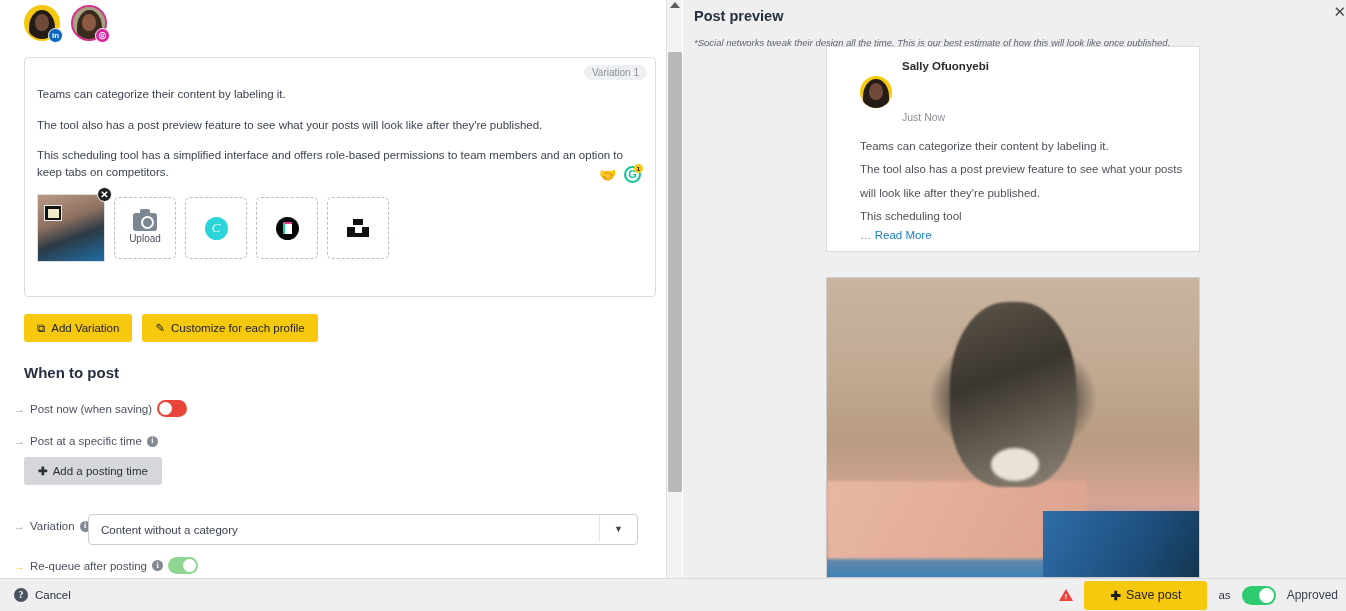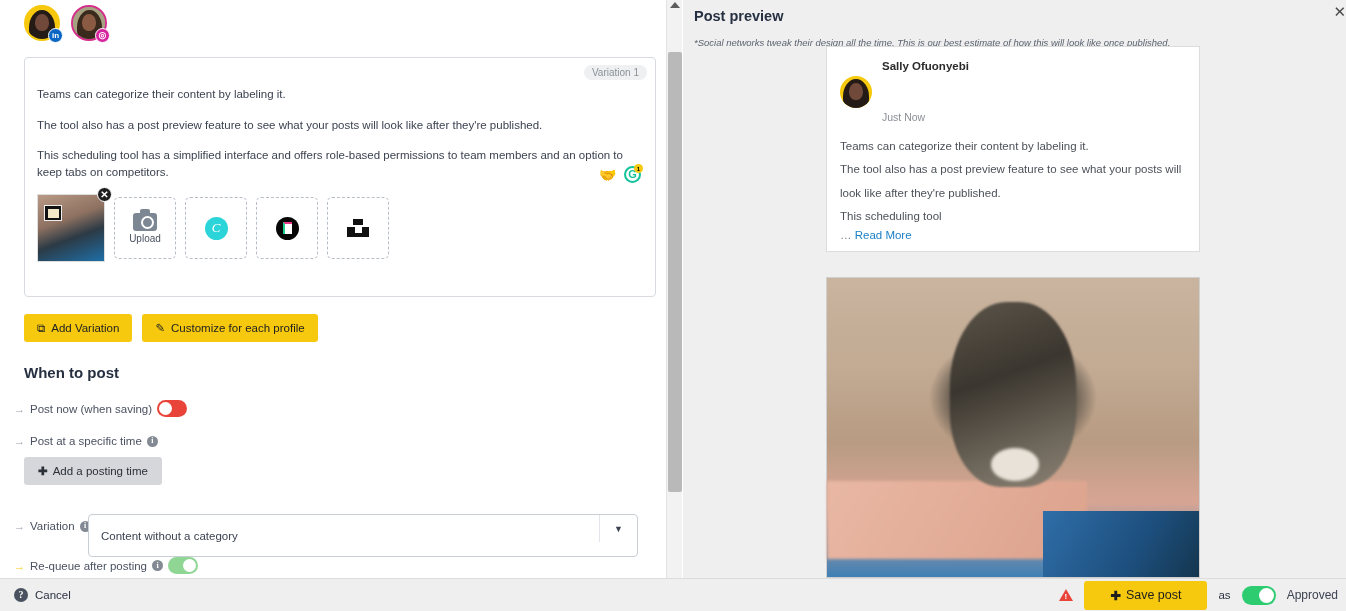--- a/index.html
+++ b/index.html
@@ -211,21 +211,21 @@
     font-size:8px; font-weight:bold; display:inline-flex; align-items:center;
     justify-content:center; line-height:1; font-family:"Liberation Serif",serif;
   }
   .btn-gray {
     position:absolute; left:24px; top:457px;
     background:#d5d7da; border:none; border-radius:3px;
     font-size:11.5px; color:#2c3038; padding:7px 14px; cursor:pointer;
     display:flex; align-items:center; gap:5px; font-family:"Liberation Sans",sans-serif;
   }
   .select-box {
-    position:absolute; left:88px; top:514px; width:550px; height:43px;
+    position:absolute; left:88px; top:514px; width:550px; height:31px;
     border:1px solid #c9ced4; border-radius:4px; background:#fff;
     display:flex; align-items:center; font-size:11.5px; color:#3b4250; padding-left:12px;
   }
   .select-arrow {
     position:absolute; right:0; top:0; width:38px; height:27px;
     border-left:1px solid #e2e6ea; display:flex; align-items:center; justify-content:center;
     font-size:9px; color:#3b4250;
   }
 
   
@@ -251,21 +251,21 @@
     position:absolute; right:0px; top:3px; font-size:15px; color:#4a4a4a; cursor:pointer;
   }
   .preview-title {
     position:absolute; left:11px; top:8px; font-size:14.5px; font-weight:bold; color:#263041;
   }
   .preview-note {
     position:absolute; left:11px; top:37px; font-size:9.5px; font-style:italic; color:#5d6470;
   }
   .preview-card {
     position:absolute; left:143px; top:46px; width:374px;
-    background:#fff; border:1px solid #dcdcdc;
+    background:#fff; border:1px solid #dcdcdc;padding-left:20px;
   }
   .pc-head { display:flex; align-items:center; gap:10px; padding:12px 13px 6px 13px; }
   .pc-avatar {
     width:32px; height:32px; border-radius:50%; background:#f6c90e;
     overflow:hidden; position:relative; flex:none;
   }
   .pc-name { font-size:11.5px; font-weight:bold; color:#2b2b2b; line-height:1.3; }
   .pc-time { font-size:10.5px; color:#8a8f96; line-height:1.4;margin-top:36px; }
   .pc-body { padding:4px 13px 10px 13px; }
   .pc-body p { font-size:11.5px; color:#4c5159; line-height:2.05; }

